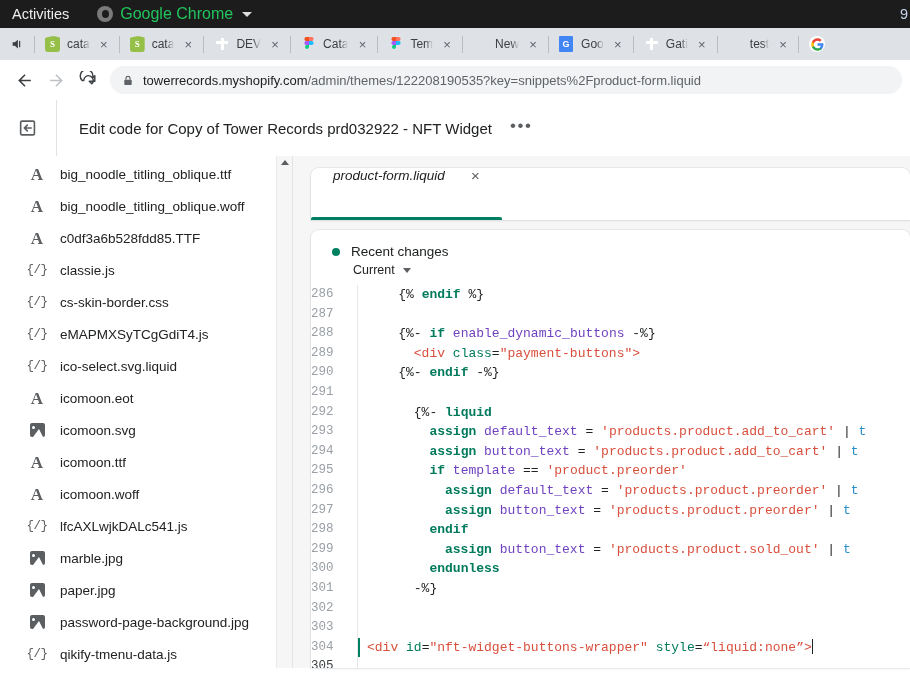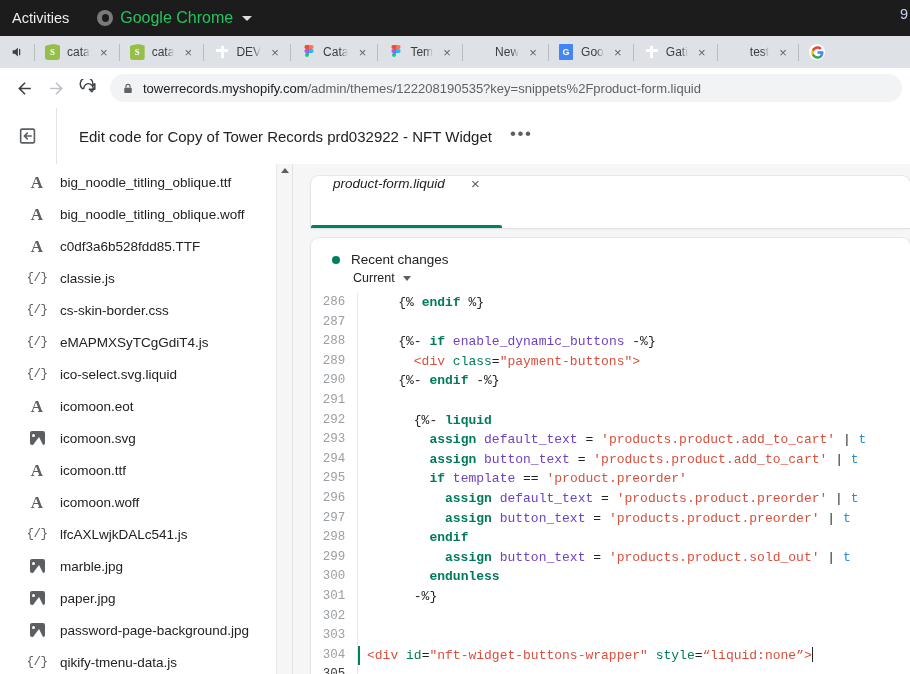--- a/index.html
+++ b/index.html
@@ -5,21 +5,21 @@
   * { box-sizing: border-box; margin: 0; padding: 0; }
   html, body {
     width: 910px; height: 674px;
     overflow: hidden;
     font-family: "Liberation Sans", sans-serif;
     background: #ffffff;
   }
 
   
   .gnome-bar {
-    height: 36px; background: #1c1c1c; color: #ffffff;
+    height: 28px; background: #1c1c1c; color: #ffffff;
     display: flex; align-items: center;
     font-size: 14px; position: relative;
   }
   .gnome-activities { padding: 0 14px 0 12px; font-size: 14.5px; color: #eeeeee; }
   .gnome-app { display: flex; align-items: center; gap: 7px; margin-left: 14px; }
   .chrome-dot {
     width: 16px; height: 16px; border-radius: 50%;
     background: #7a7a7a; display: inline-block; position: relative;
   }
   .chrome-dot::after {
@@ -254,21 +254,21 @@
     width: 0; height: 0; border-left: 4px solid transparent;
     border-right: 4px solid transparent; border-top: 5px solid #5c5f62;
   }
 
   
   .code-wrap {
     flex: 1 1 auto; display: flex; overflow: hidden; margin-top: 8px;
     min-height: 0; position: relative;
   }
   .gutter {
-    flex: 0 0 47px; background: #ffffff; text-align: center;
+    flex: 0 0 47px; background: #ffffff; text-align: left;
     border-right: 1px solid #e8e8e8;
   }
   .gutter-line {
     height: 19.6px; line-height: 19.6px;
     font-family: "Liberation Mono", monospace; font-size: 12.5px;
     color: #9aa0a6;
   }
   .gutter-line.active { color: #3c4043; }
   .code-col { flex: 1 1 auto; overflow: hidden; position: relative; }
   .code-line {

